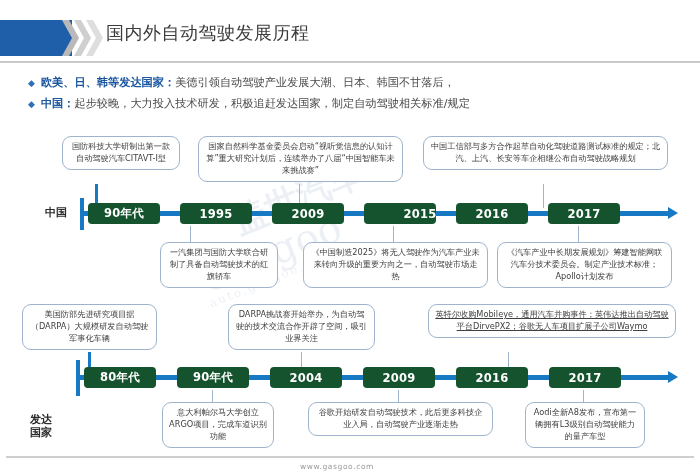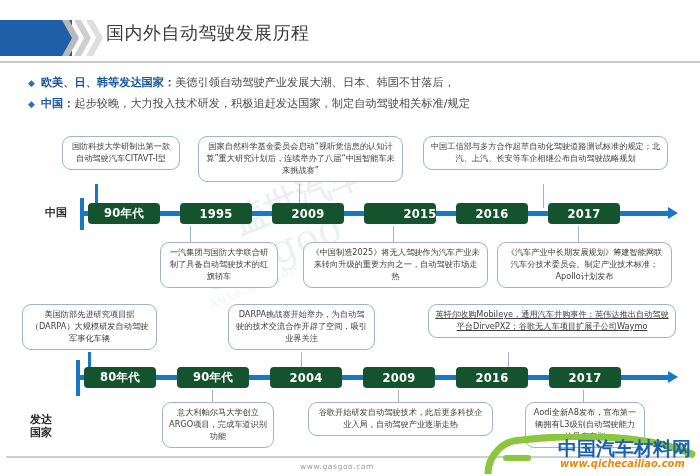--- a/index.html
+++ b/index.html
@@ -309,22 +309,14 @@
     <div class="stem" style="left:583px; top:390px; height:12px;"></div>
 
     <div class="note" style="left:162px; top:402px; width:112px;">意大利帕尔马大学创立ARGO项目，完成车道识别功能</div>
     <div class="note" style="left:308px; top:402px; width:185px;">谷歌开始研发自动驾驶技术，此后更多科技企业入局，自动驾驶产业逐渐走热</div>
     <div class="note" style="left:525px; top:402px; width:120px;">Aodi全新A8发布，宣布第一辆拥有L3级别自动驾驶能力的量产车型</div>
   </div>
 
   <div class="footer-rule"></div>
   <div class="footer-url">www.gasgoo.com</div>
 
-  <div class="site-logo">
-    <svg class="site-arc" width="216" height="40" viewBox="0 0 216 40">
-      <path d="M8 40 A 34 34 0 0 1 42 6 C 110 -2 175 4 212 20" stroke="#8cc63f" stroke-width="7" fill="none" stroke-linecap="round"></path>
-      <path d="M26 24 L 48 24" stroke="#8cc63f" stroke-width="6" fill="none" stroke-linecap="round"></path>
-    </svg>
-    <div class="site-cn">中国汽车材料网</div>
-    <div class="site-en">www.qichecailiao.com</div>
-  </div>
 
 </div>
 
 </body></html>

